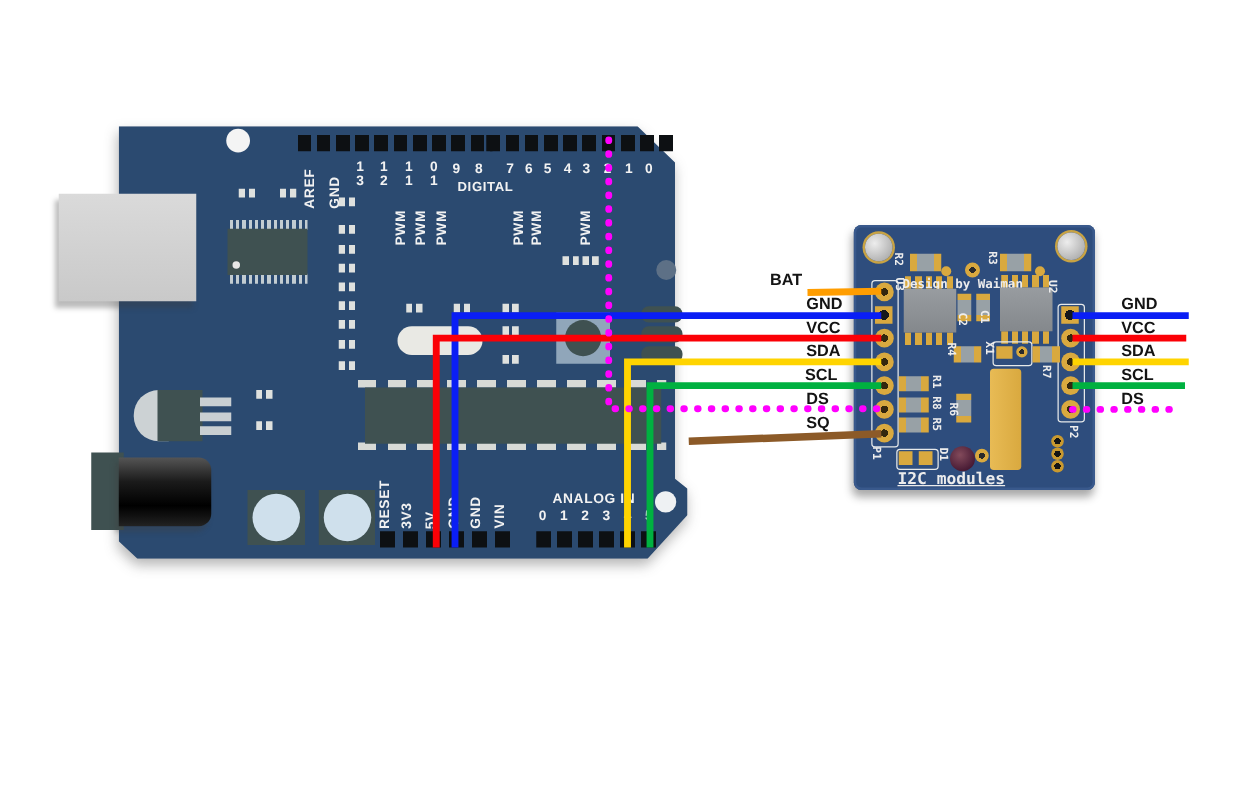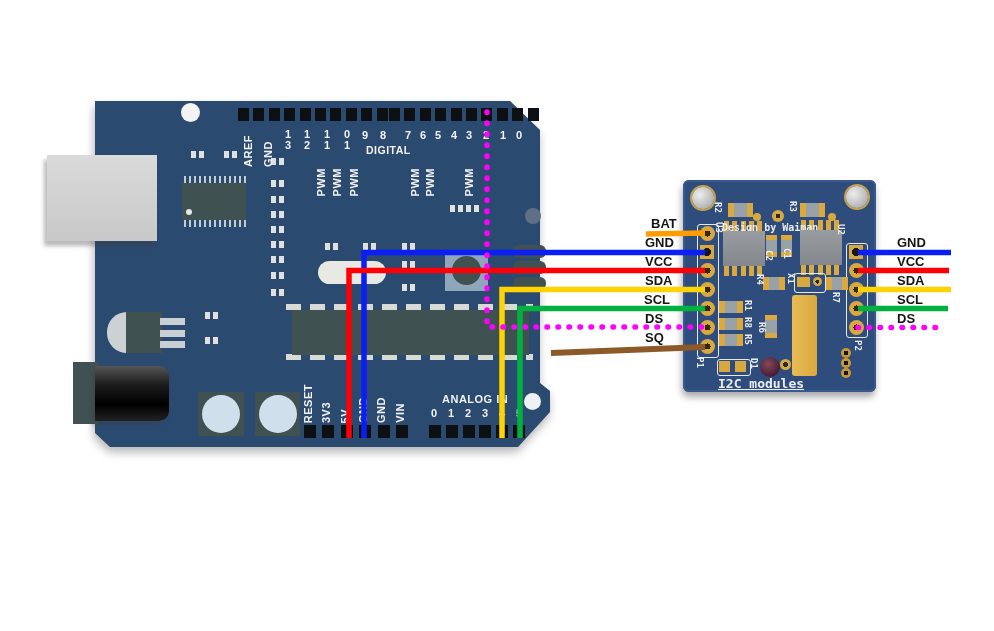--- a/index.html
+++ b/index.html
@@ -243,21 +243,21 @@
 
   <div class="hole" style="left:760px;top:357px;width:20px;height:20px;background:radial-gradient(circle at 40% 35%,#8a4a58,#47142c 75%);opacity:.92;z-index:6;"></div>
   <div class="via" style="left:780px;top:359px;width:11px;height:11px;background:radial-gradient(circle,#2a2a2a 0 2.5px,#d9a93f 2.5px);z-index:5;"></div>
 
   <div class="via" style="left:841px;top:348px;width:10px;height:10px;background:radial-gradient(circle,#141414 0 2.5px,#c9992f 2.5px);z-index:4;"></div>
   <div class="via" style="left:841px;top:358px;width:10px;height:10px;background:radial-gradient(circle,#141414 0 2.5px,#c9992f 2.5px);z-index:4;"></div>
   <div class="via" style="left:841px;top:368px;width:10px;height:10px;background:radial-gradient(circle,#141414 0 2.5px,#c9992f 2.5px);z-index:4;"></div>
 
   <div class="modtxt" style="left:718px;top:376px;font-size:13px;z-index:5;text-decoration:underline;">I2C modules</div>
 
-  <div class="netlab" style="left:651px;top:216px;z-index:20;">BAT</div>
+  <div class="netlab" style="left:616px;top:216px;z-index:20;">BAT</div>
   <div class="netlab" style="left:645px;top:235px;z-index:20;">GND</div>
   <div class="netlab" style="left:645px;top:254px;z-index:20;">VCC</div>
   <div class="netlab" style="left:645px;top:273px;z-index:20;">SDA</div>
   <div class="netlab" style="left:644px;top:292px;z-index:20;">SCL</div>
   <div class="netlab" style="left:645px;top:311px;z-index:20;">DS</div>
   <div class="netlab" style="left:645px;top:330px;z-index:20;">SQ</div>
 
   <div class="netlab" style="left:897px;top:235px;z-index:20;">GND</div>
   <div class="netlab" style="left:897px;top:254px;z-index:20;">VCC</div>
   <div class="netlab" style="left:897px;top:273px;z-index:20;">SDA</div>

